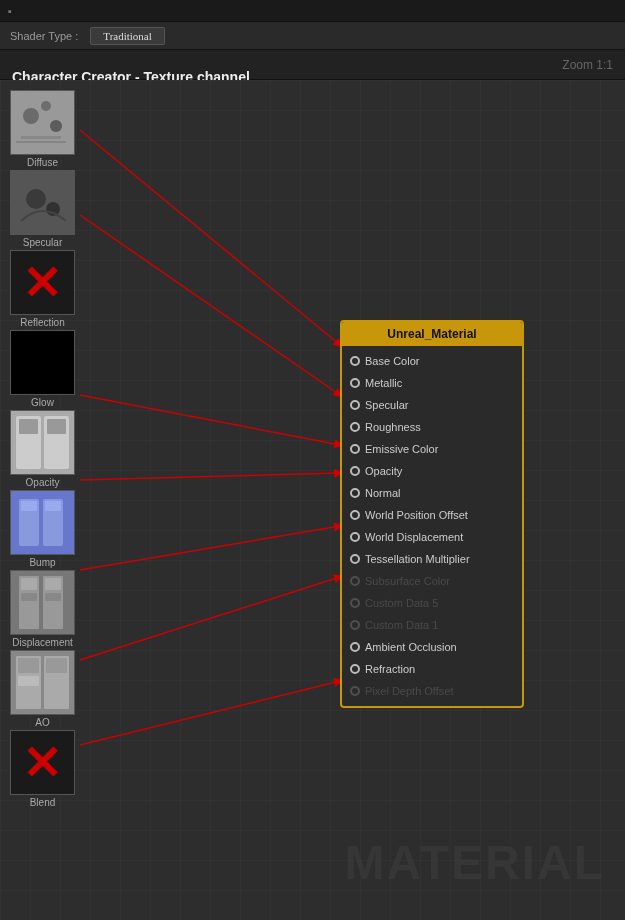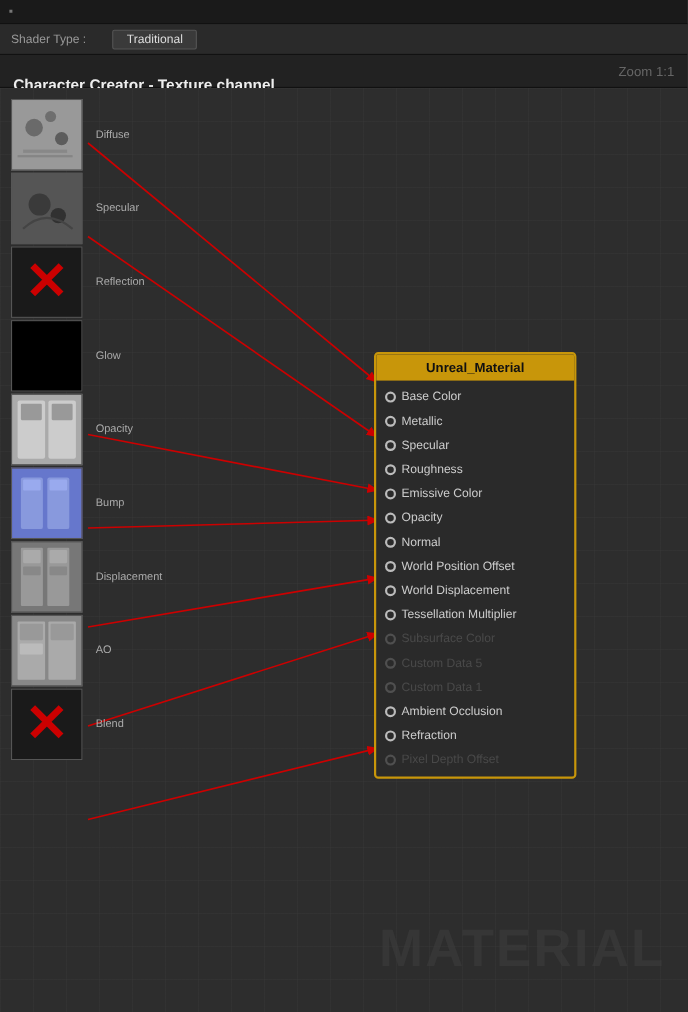--- a/index.html
+++ b/index.html
@@ -24,35 +24,36 @@
       border-bottom: 1px solid #111;
     }
 
     
     .shader-bar {
       background: #2a2a2a;
       height: 28px;
       display: flex;
       align-items: center;
       padding: 0 10px;
-      gap: 24px;
+      gap: 12px;
       border-bottom: 1px solid #111;
     }
     .shader-label {
       color: #999;
       font-size: 11px;
     }
     .shader-tab {
       background: #3a3a3a;
       border: 1px solid #555;
       color: #ddd;
       padding: 2px 12px;
       font-size: 11px;
       cursor: pointer;
       border-radius: 2px;
+      font-family: Liberation Serif, serif;
     }
 
     
     .main-header {
       background: #222;
       height: 30px;
       display: flex;
       align-items: center;
       justify-content: space-between;
       padding: 0 12px;
@@ -98,23 +99,23 @@
       position: absolute;
       left: 10px;
       top: 10px;
       display: flex;
       flex-direction: column;
       gap: 2px;
     }
 
     .texture-item {
       display: flex;
-      flex-direction: row;
-      align-items: center;
-      gap: 12px;
+      flex-direction: column;
+      align-items: center;
+      gap: 2px;
     }
 
     .texture-thumb {
       width: 65px;
       height: 65px;
       border: 1px solid #555;
       background: #1a1a1a;
       display: flex;
       align-items: center;
       justify-content: center;

